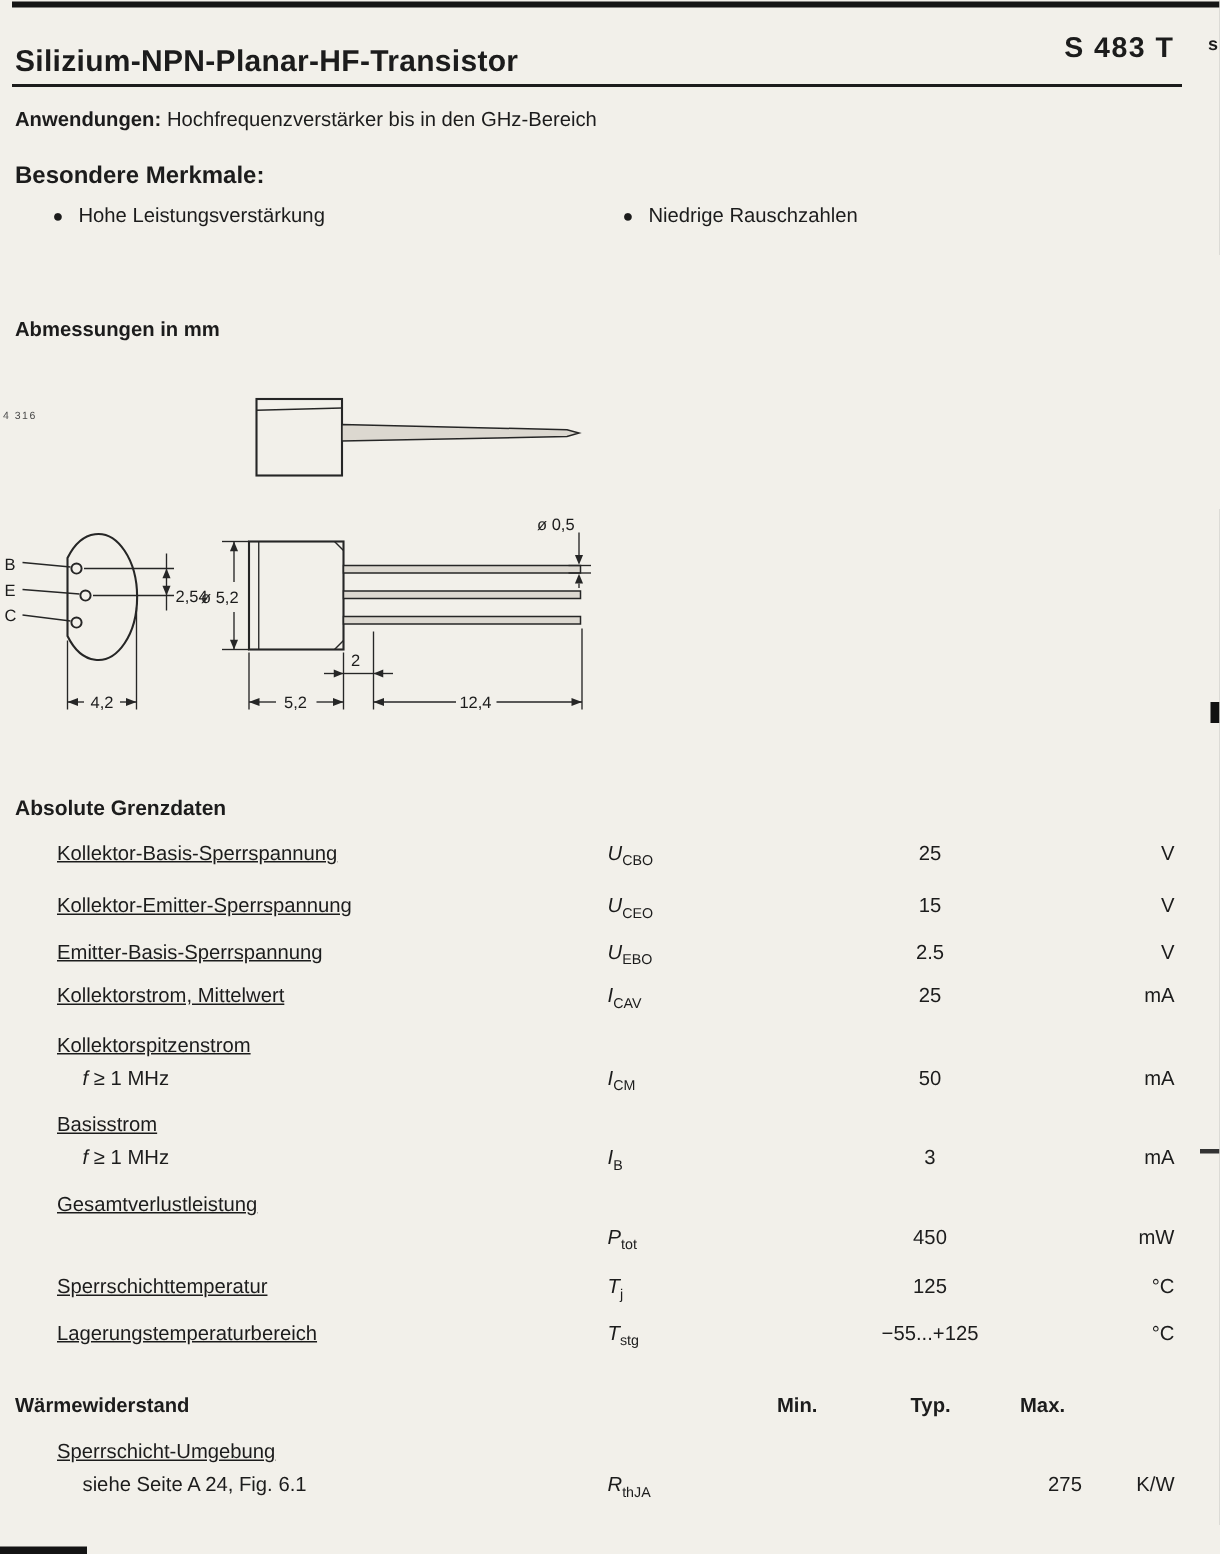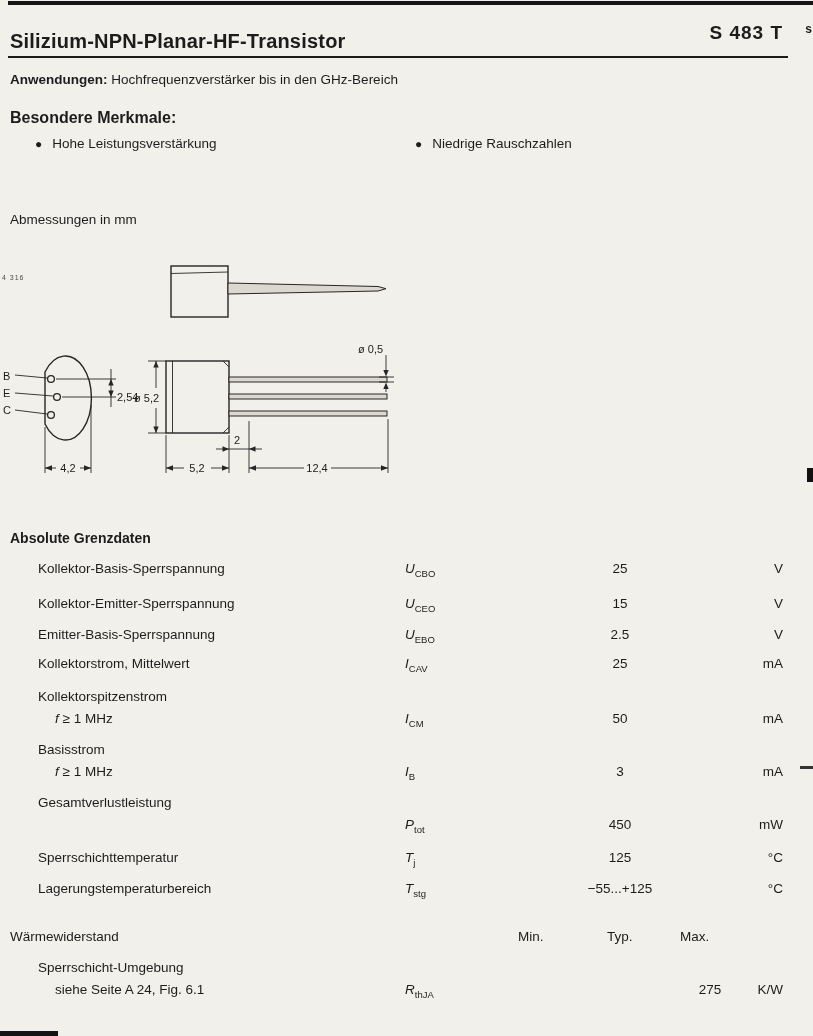--- a/index.html
+++ b/index.html
@@ -15,42 +15,42 @@
   .title { font-size:20px; font-weight:bold; letter-spacing:.2px; padding-top:8px; }
   .part { font-size:19px; font-weight:bold; letter-spacing:1px; }
   .rule { position:absolute; left:8px; top:56px; width:780px; height:2px; background:#1c1c1c; }
   .apps { position:absolute; left:10px; top:72px; font-size:13.5px; }
   .label-b { font-weight:bold; }
   .merk { position:absolute; left:10px; top:109px; font-size:16px; font-weight:bold; }
   .features { position:absolute; left:10px; top:136px; font-size:13.5px; display:flex; width:740px; }
   .feature { display:flex; align-items:center; gap:10px; }
   .feature.first { margin-left:25px; flex:0 0 380px; }
   .bullet { font-size:12px; line-height:1; }
-  .abm { position:absolute; left:10px; top:212px; font-size:13.5px; font-weight:normal; }
+  .abm { position:absolute; left:10px; top:212px; font-size:13.5px; font-weight:bold; }
   .margin-note { position:absolute; left:2px; top:274px; font-size:7px; color:#4a4a4a; letter-spacing:1px; }
   .svgwrap { position:absolute; left:0; top:253px; }
   .housing { position:absolute; right:30px; top:337px; text-align:right; font-size:14px; line-height:22px; }
   .tick1 { position:absolute; right:0; top:468px; width:6px; height:14px; background:#111; }
   .tick2 { position:absolute; right:0; top:766px; width:13px; height:3px; background:#333; }
   .bottommark { position:absolute; left:0; bottom:0; width:58px; height:5px; background:#141414; }
 
   .grenz-h { position:absolute; left:10px; top:530px; font-size:14px; font-weight:bold; }
   .table { position:absolute; left:10px; top:556px; width:773px; height:372px; font-size:13.5px; }
   .trow { position:absolute; left:0; width:100%; height:44px; }
-  .c-name { position:absolute; left:28px; top:0; white-space:nowrap; }
+  .c-name { position:absolute; left:28px; top:0; white-space:nowrap;text-decoration:underline; }
   .c-cond { position:absolute; left:45px; top:22px; white-space:nowrap; }
   .c-cond i { font-style:italic; }
   .c-cond.plain { font-style:normal; }
   .c-sym { position:absolute; left:395px; top:0; font-style:italic; white-space:nowrap; }
   .c-sym sub, .c-cond sub { font-style:normal; font-size:9.5px; }
   .c-val { position:absolute; left:520px; top:0; width:180px; text-align:center; }
   .c-unit { position:absolute; right:0; top:0; width:80px; text-align:right; }
   .trow.two .c-sym, .trow.two .c-val, .trow.two .c-unit { top:22px; }
 
-  .waerme-h { position:absolute; left:10px; top:929px; width:773px; height:20px; font-size:13.5px; font-weight:normal; }
+  .waerme-h { position:absolute; left:10px; top:929px; width:773px; height:20px; font-size:13.5px; font-weight:bold; }
   .waerme-h .min { position:absolute; left:508px; }
   .waerme-h .typ { position:absolute; left:597px; }
   .waerme-h .max { position:absolute; left:670px; }
   .wrow { position:absolute; left:10px; top:960px; width:773px; height:44px; font-size:13.5px; }
   .wrow .c-sym, .wrow .c-unit { top:22px; }
   .c-max { position:absolute; left:660px; top:22px; width:80px; text-align:center; }
 
   svg text { font-size:11px; fill:#1c1c1c; font-family:"Liberation Sans", sans-serif; }
   .ln { fill:none; stroke:#262626; stroke-width:1.4; }
   .thin { fill:none; stroke:#262626; stroke-width:0.9; }

